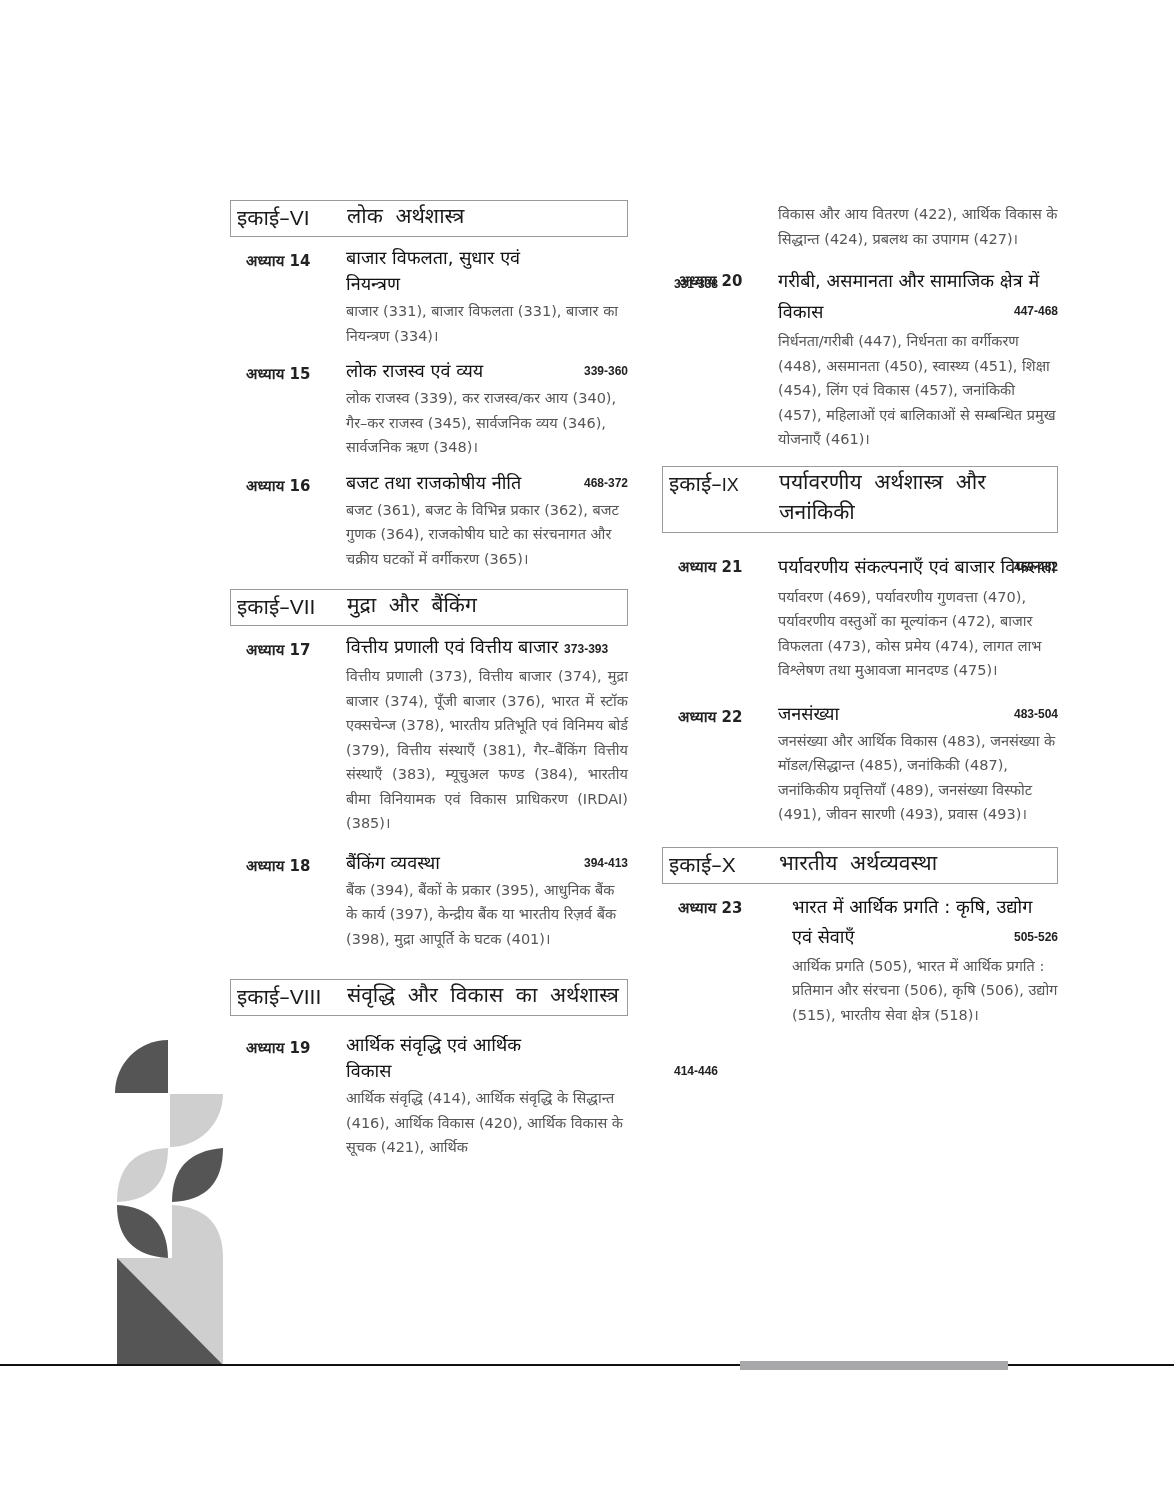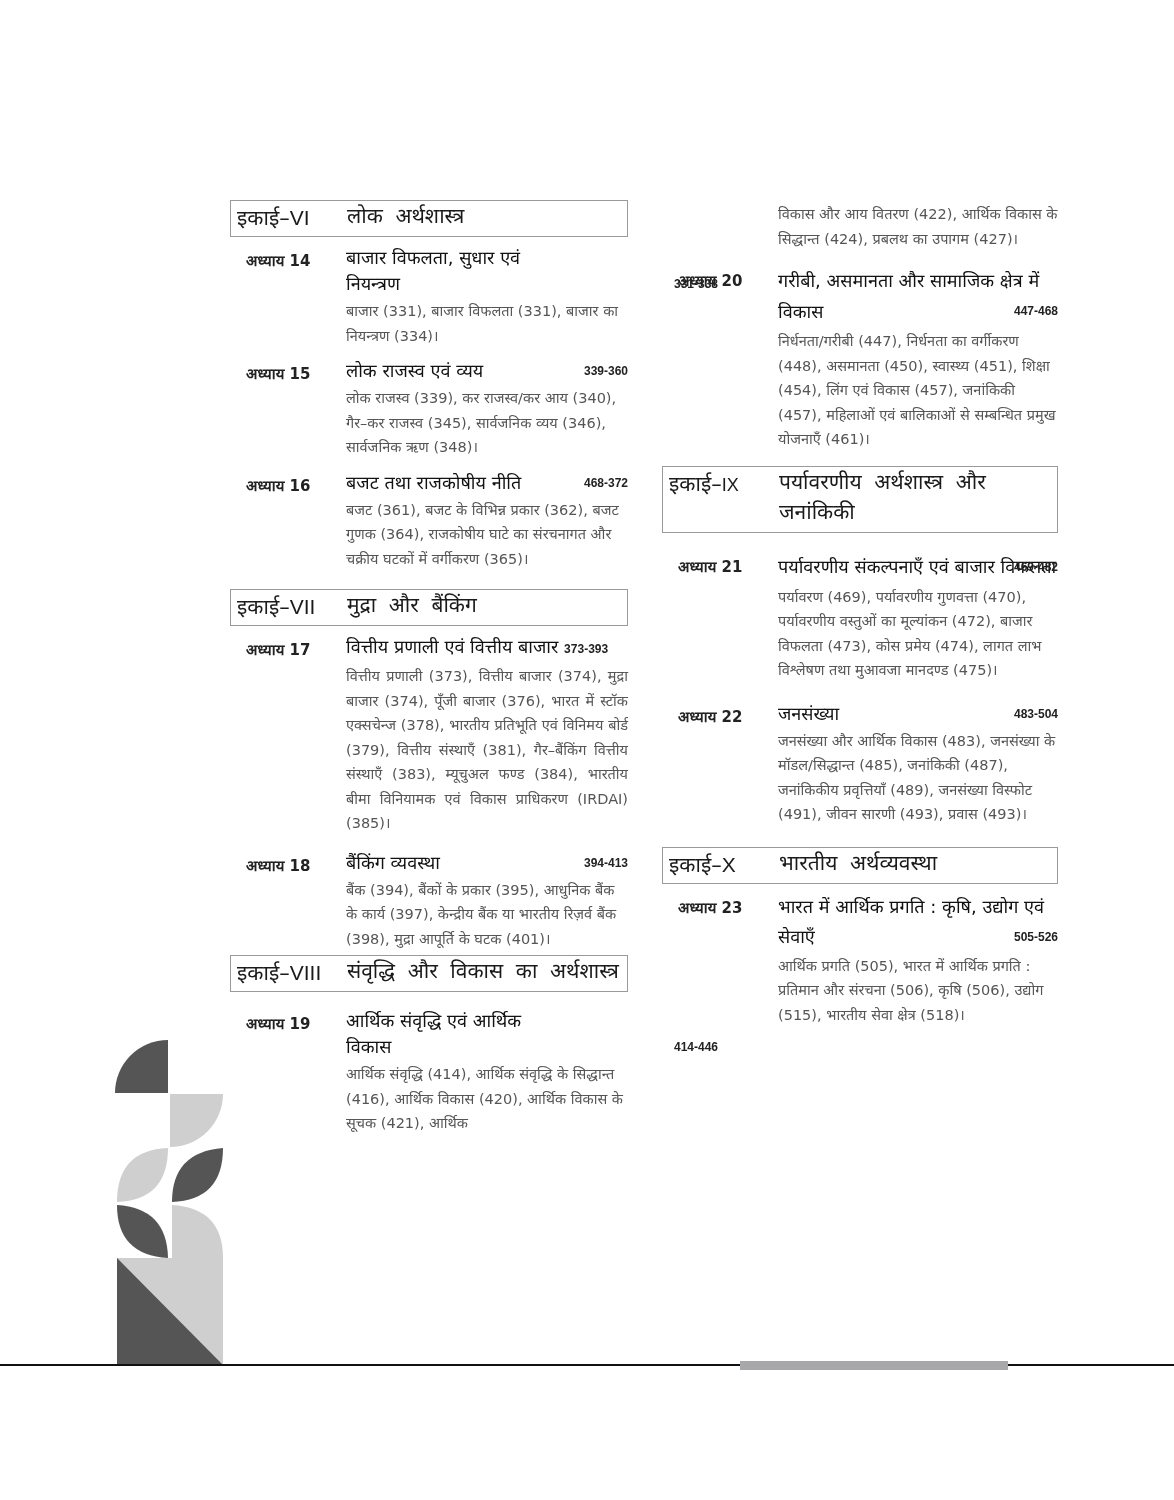--- a/index.html
+++ b/index.html
@@ -106,21 +106,21 @@
     <div class="chapter-num">अध्याय 18</div>
     <div class="chapter-body">
       <div class="chapter-head">
         <span class="chapter-title">बैंकिंग व्यवस्था</span>
         <span class="chapter-pages">394-413</span>
       </div>
       <div class="chapter-desc">बैंक (394), बैंकों के प्रकार (395), आधुनिक बैंक के कार्य (397), केन्द्रीय बैंक या भारतीय रिज़र्व बैंक (398), मुद्रा आपूर्ति के घटक (401)।</div>
     </div>
   </div>
 
-  <div class="unit-box" style="margin-top:4px;padding-left:6px;">
+  <div class="unit-box" style="margin-top:28px;padding-left:6px;">
     <span class="unit-label"><span>इकाई–</span><span class="roman">VIII</span></span>
     <span class="unit-title">संवृद्धि और विकास का अर्थशास्त्र</span>
   </div>
 
   <div class="chapter" style="margin-top:16px;">
     <div class="chapter-num">अध्याय 19</div>
     <div class="chapter-body">
       <div class="chapter-head" style="padding-right:90px;">
         <span class="chapter-title">आर्थिक संवृद्धि एवं आर्थिक विकास</span>
         <span class="chapter-pages" style="right:-90px;">414-446</span>
@@ -175,21 +175,21 @@
       </div>
       <div class="chapter-desc">जनसंख्या और आर्थिक विकास (483), जनसंख्या के मॉडल/सिद्धान्त (485), जनांकिकी (487), जनांकिकीय प्रवृत्तियाँ (489), जनसंख्या विस्फोट (491), जीवन सारणी (493), प्रवास (493)।</div>
     </div>
   </div>
 
   <div class="unit-box" style="margin-top:20px;">
     <span class="unit-label"><span>इकाई–</span><span class="roman">X</span></span>
     <span class="unit-title">भारतीय अर्थव्यवस्था</span>
   </div>
 
-  <div class="chapter" style="">
+  <div class="chapter" style="gap:14px;">
     <div class="chapter-num">अध्याय 23</div>
     <div class="chapter-body">
       <div class="chapter-head" style="line-height:30px;">
         <span class="chapter-title">भारत में आर्थिक प्रगति : कृषि, उद्योग एवं सेवाएँ</span>
         <span class="chapter-pages">505-526</span>
       </div>
       <div class="chapter-desc">आर्थिक प्रगति (505), भारत में आर्थिक प्रगति : प्रतिमान और संरचना (506), कृषि (506), उद्योग (515), भारतीय सेवा क्षेत्र (518)।</div>
     </div>
   </div>
 </div>

